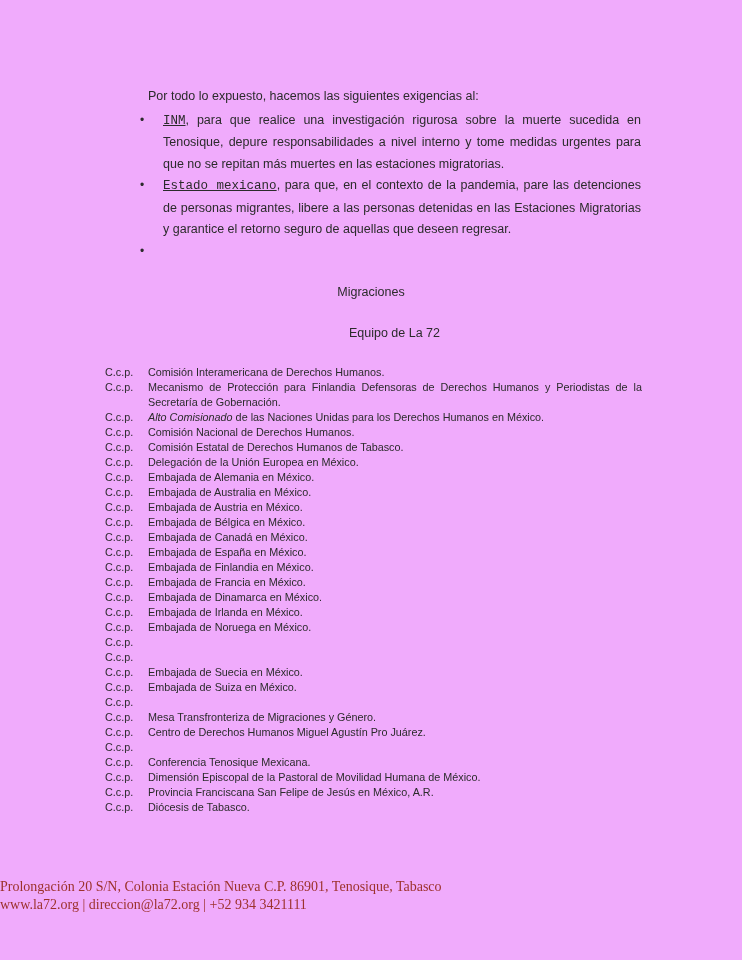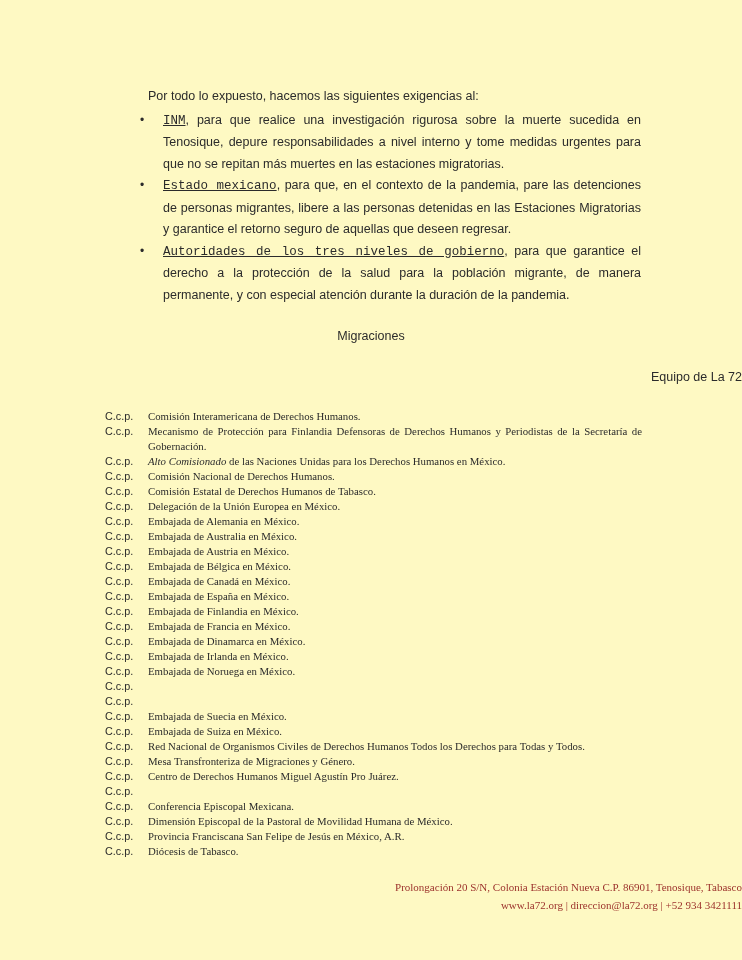--- a/index.html
+++ b/index.html
@@ -5,21 +5,21 @@
   html, body { margin: 0; padding: 0; }
   body {
     background: #ffffff;
     font-family: "Liberation Sans", sans-serif;
     color: #2b2b2b;
   }
   .page {
     position: relative;
     width: 742px;
     height: 960px;
-    background: #fef9c3;
+    background: #f0abfc;
     overflow: hidden;
   }
   .doc-body {
     position: absolute;
     top: 86px;
     left: 0;
     width: 742px;
     font-size: 12.5px;
     line-height: 21.5px;
   }
@@ -39,52 +39,51 @@
   .bullet-text {
     width: 478px;
     text-align: justify;
   }
   .bullet-lead { text-decoration: underline; font-family: Liberation Mono, monospace; }
   .closing {
     text-align: center;
     margin-top: 20px;
   }
   .signature {
-    text-align: right;
+    text-align: center;
     margin-top: 19px;
     margin-left: 47px;
   }
   .ccp-section {
     margin-top: 21px;
     font-size: 10.8px;
     line-height: 15px;
   }
   .ccp-row {
     display: flex;
     margin-left: 105px;
   }
   .ccp-label {
     flex: 0 0 43px;
     width: 43px;
   }
   .ccp-text {
     width: 494px;
     text-align: justify;
-    font-family: Liberation Serif, serif;
   }
   .ccp-lead-italic { font-style: italic; }
   .footer {
     position: absolute;
     left: 0;
     top: 878px;
     width: 742px;
-    text-align: right;
+    text-align: left;
     font-family: "Liberation Serif", serif;
     color: #9c322c;
-    font-size: 11px;
+    font-size: 14px;
     line-height: 18px;
   }
 </style>
 </head>
 <body>
 
 <div class="page">
 
   <div class="doc-body">
 
@@ -97,21 +96,20 @@
         <span class="bullet-text"><span class="bullet-lead">INM</span><span>, para que realice una investigación rigurosa sobre la muerte sucedida en Tenosique, depure responsabilidades a nivel interno y tome medidas urgentes para que no se repitan más muertes en las estaciones migratorias.</span></span>
       </div>
 
       <div class="bullet-item">
         <span class="bullet-dot">•</span>
         <span class="bullet-text"><span class="bullet-lead">Estado mexicano</span><span>, para que, en el contexto de la pandemia, pare las detenciones de personas migrantes, libere a las personas detenidas en las Estaciones Migratorias y garantice el retorno seguro de aquellas que deseen regresar.</span></span>
       </div>
 
       <div class="bullet-item">
         <span class="bullet-dot">•</span>
-        <span class="bullet-text"><span class="bullet-lead">Autoridades de los tres niveles de gobierno</span><span>, para que garantice el derecho a la protección de la salud para la población migrante, de manera permanente, y con especial atención durante la duración de la pandemia.</span></span>
       </div>
 
     </div>
 
     <p class="closing">Migraciones</p>
 
     <p class="signature">Equipo de La 72</p>
 
     <div class="ccp-section">
   <div class="ccp-row">
@@ -212,40 +210,39 @@
     <span class="ccp-text"><span class="ccp-lead-italic"></span><span>Embajada de Suecia en México.</span></span>
   </div>
 
   <div class="ccp-row">
     <span class="ccp-label">C.c.p.</span>
     <span class="ccp-text"><span class="ccp-lead-italic"></span><span>Embajada de Suiza en México.</span></span>
   </div>
 
   <div class="ccp-row">
     <span class="ccp-label">C.c.p.</span>
-    <span class="ccp-text"><span class="ccp-lead-italic"></span><span>Red Nacional de Organismos Civiles de Derechos Humanos Todos los Derechos para Todas y Todos.</span></span>
   </div>
 
   <div class="ccp-row">
     <span class="ccp-label">C.c.p.</span>
     <span class="ccp-text"><span class="ccp-lead-italic"></span><span>Mesa Transfronteriza de Migraciones y Género.</span></span>
   </div>
 
   <div class="ccp-row">
     <span class="ccp-label">C.c.p.</span>
     <span class="ccp-text"><span class="ccp-lead-italic"></span><span>Centro de Derechos Humanos Miguel Agustín Pro Juárez.</span></span>
   </div>
 
   <div class="ccp-row">
     <span class="ccp-label">C.c.p.</span>
   </div>
 
   <div class="ccp-row">
     <span class="ccp-label">C.c.p.</span>
-    <span class="ccp-text"><span class="ccp-lead-italic"></span><span>Conferencia Episcopal Mexicana.</span></span>
+    <span class="ccp-text"><span class="ccp-lead-italic"></span><span>Conferencia Tenosique Mexicana.</span></span>
   </div>
 
   <div class="ccp-row">
     <span class="ccp-label">C.c.p.</span>
     <span class="ccp-text"><span class="ccp-lead-italic"></span><span>Dimensión Episcopal de la Pastoral de Movilidad Humana de México.</span></span>
   </div>
 
   <div class="ccp-row">
     <span class="ccp-label">C.c.p.</span>
     <span class="ccp-text"><span class="ccp-lead-italic"></span><span>Provincia Franciscana San Felipe de Jesús en México, A.R.</span></span>

